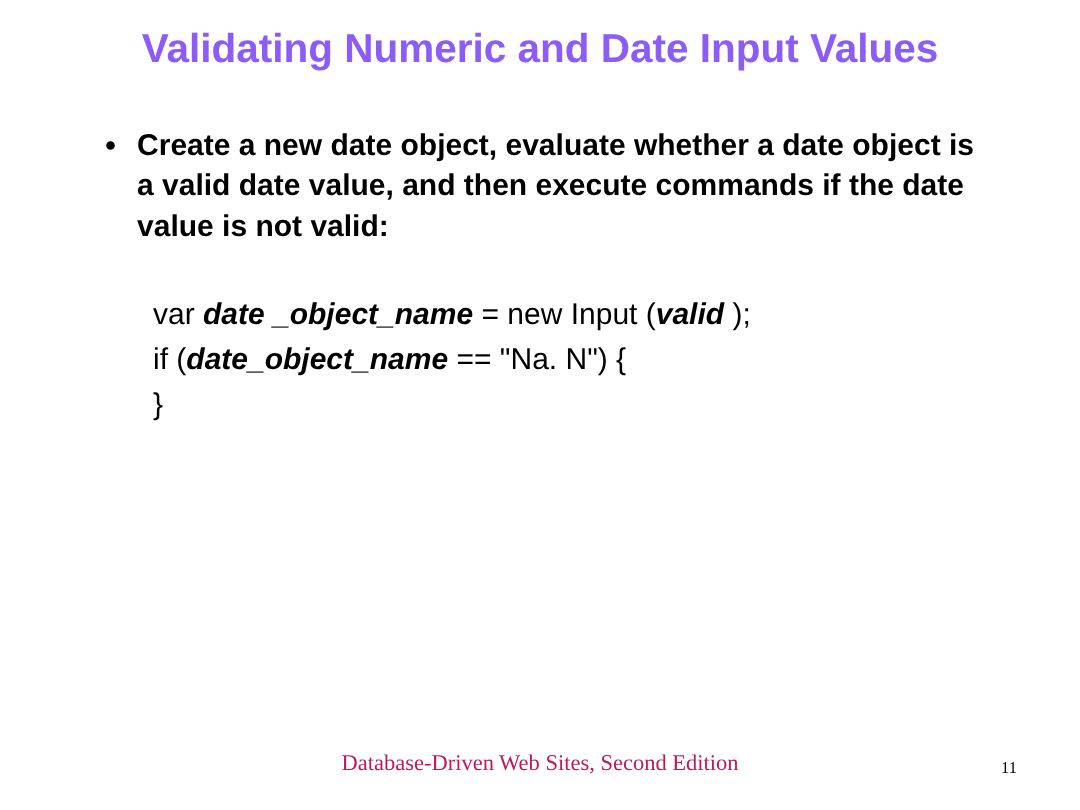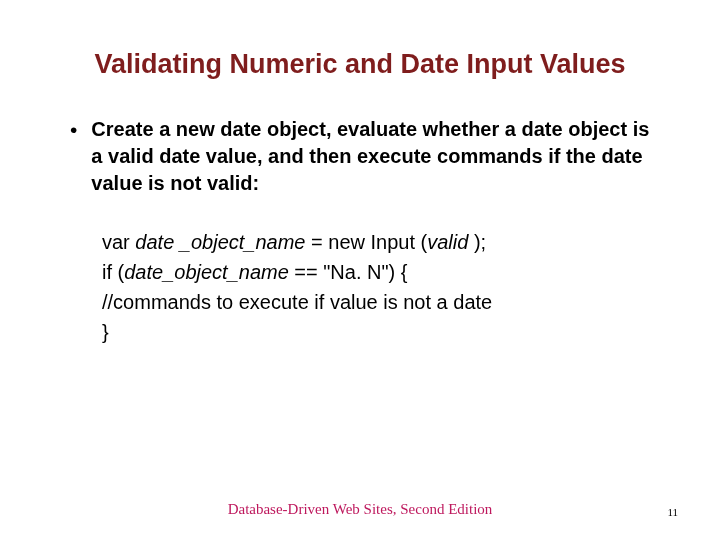--- a/index.html
+++ b/index.html
@@ -5,25 +5,25 @@
   * { margin: 0; padding: 0; box-sizing: border-box; }
   body {
     width: 720px;
     height: 540px;
     background: #fff;
     font-family: Arial, Helvetica, sans-serif;
     position: relative;
     overflow: hidden;
   }
   .title {
-    color: #7f1d1d;
+    color: #8b5cf6;
     font-weight: bold;
     font-size: 27px;
     text-align: center;
-    padding: 48px 60px 0 60px;
+    padding: 16px 60px 0 60px;
     line-height: 1.25;
   }
   .content {
     padding: 34px 60px 0 72px;
   }
   .bullet-row {
     display: flex;
     align-items: flex-start;
   }
   .bullet-dot {
@@ -42,21 +42,21 @@
   }
   .code-block {
     margin-top: 30px;
     margin-left: 30px;
     font-size: 20px;
     color: #000;
     line-height: 1.5;
   }
   .code-line { white-space: nowrap; }
   .kw { font-weight: normal; }
-  .it { font-style: italic; font-weight: normal; text-align: right; }
+  .it { font-style: italic; font-weight: bold; text-align: right; }
   .footer-center {
     position: absolute;
     bottom: 22px;
     left: 0;
     right: 0;
     text-align: center;
     font-family: "Times New Roman", Times, serif;
     font-size: 15px;
     color: #be185d;
   }
@@ -76,19 +76,18 @@
 
 <div class="content">
   <div class="bullet-row">
     <div class="bullet-dot">•</div>
     <div class="bullet-text">Create a new date object, evaluate whether a date object is a valid date value, and then execute commands if the date value is not valid:</div>
   </div>
 
   <div class="code-block">
     <div class="code-line"><span class="kw">var </span><span class="it">date _object_name </span><span class="kw"> = new Input (</span><span class="it">valid </span><span class="kw">);</span></div>
     <div class="code-line"><span class="kw">if (</span><span class="it">date_object_name</span><span class="kw"> == "Na. N") {</span></div>
-    <div class="code-line kw">//commands to execute if value is not a date</div>
     <div class="code-line kw">}</div>
   </div>
 </div>
 
 <div class="footer-center">Database-Driven Web Sites, Second Edition</div>
 <div class="footer-right">11</div>
 
 </body></html>

